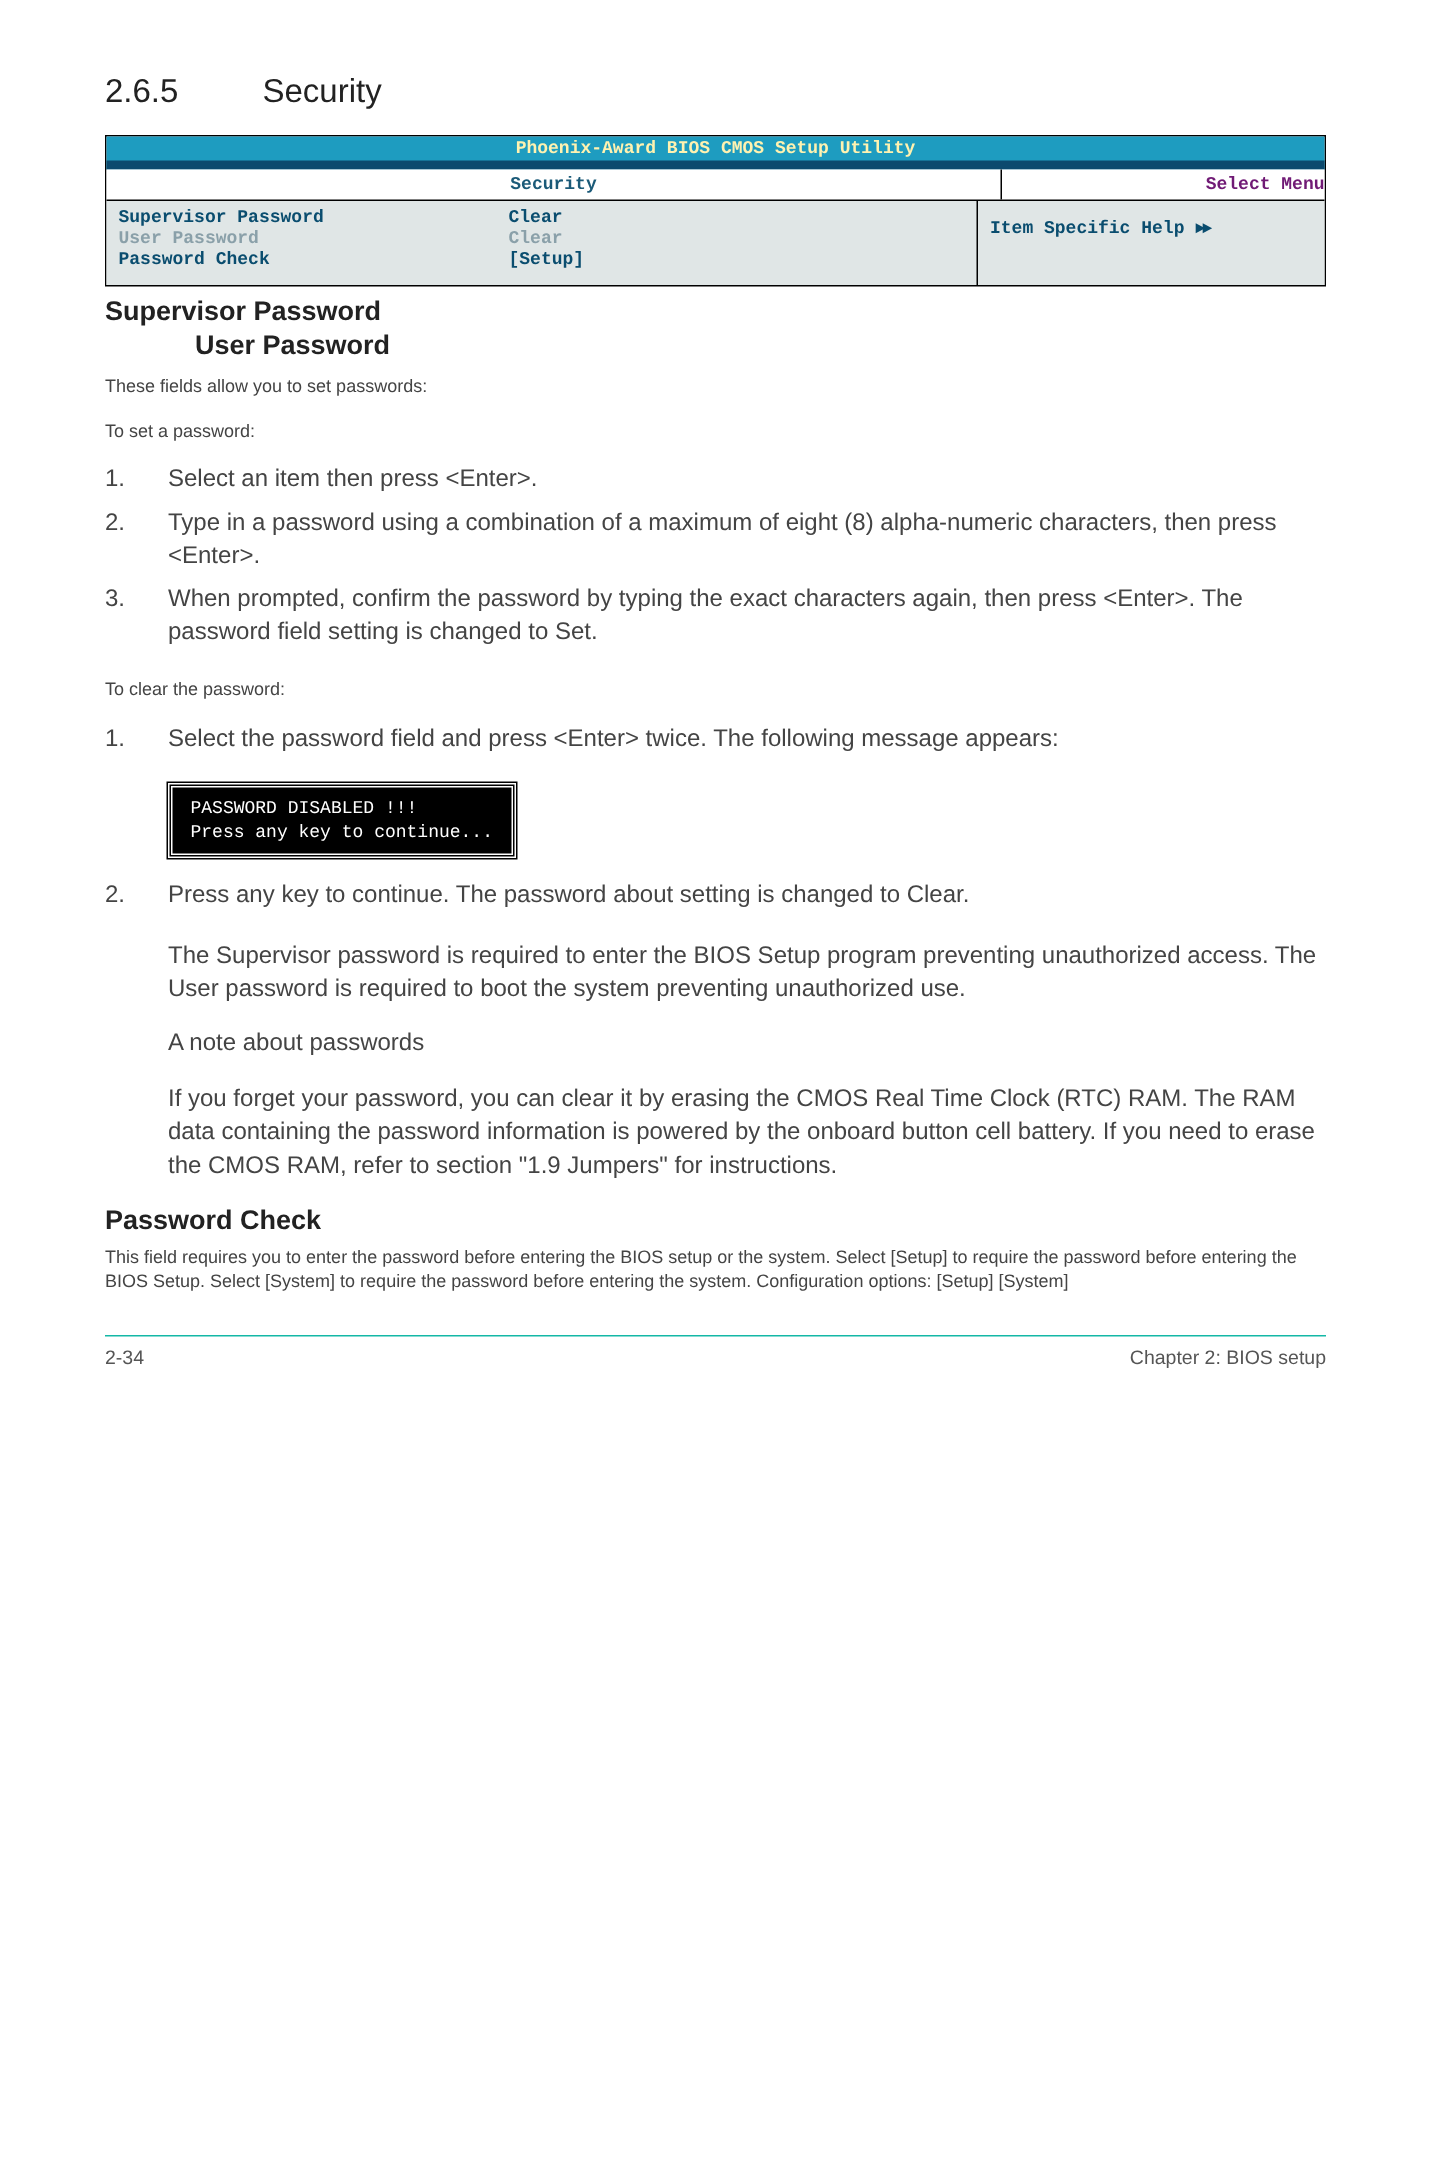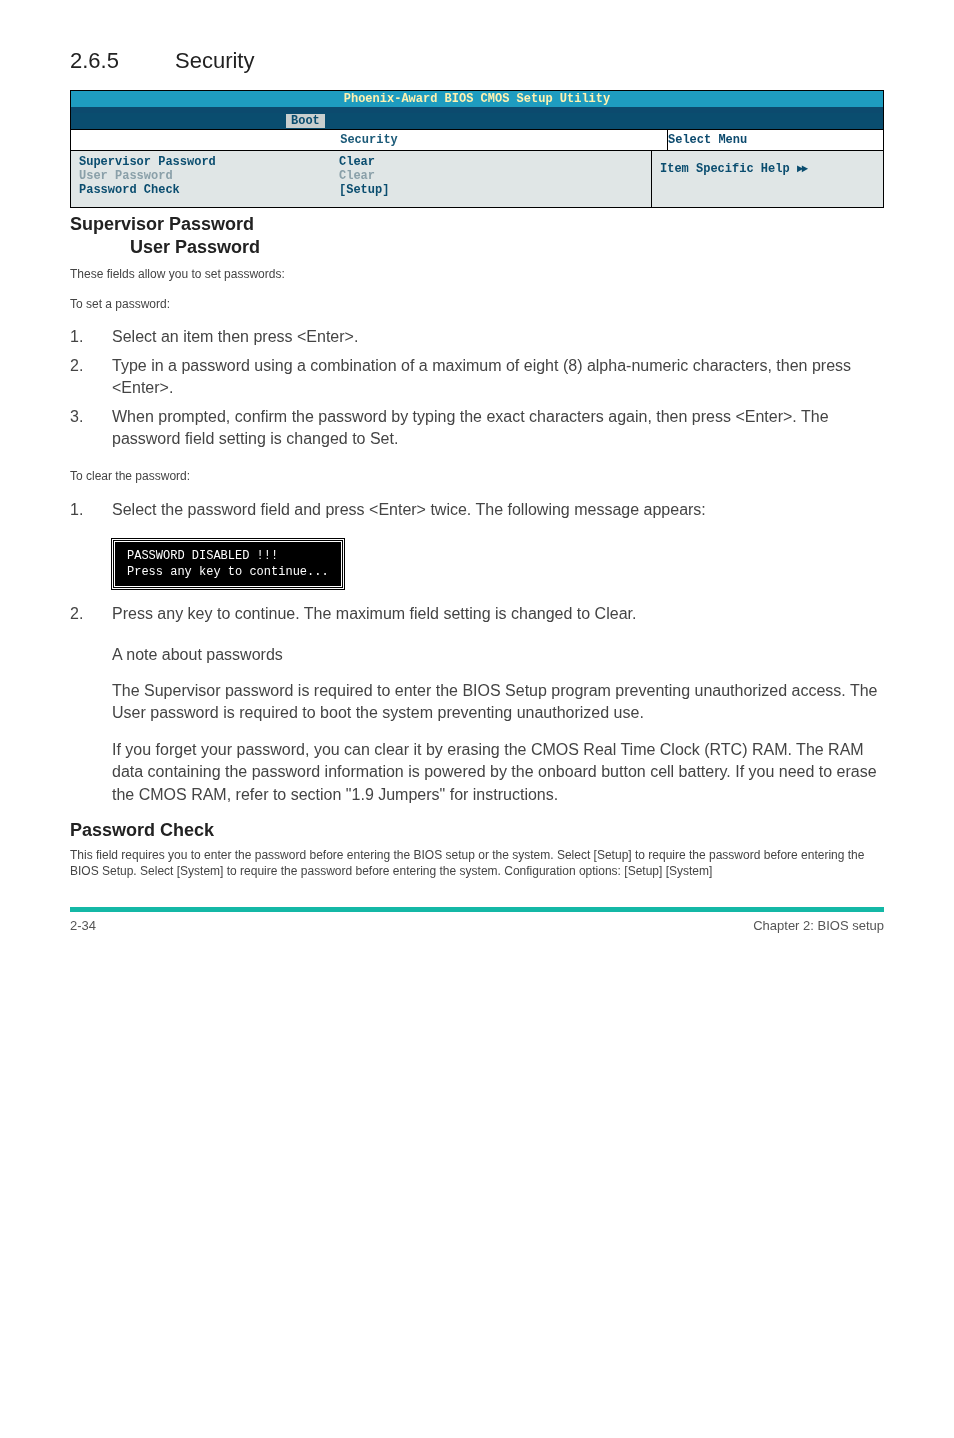--- a/index.html
+++ b/index.html
@@ -56,24 +56,24 @@
   .bios-header-left {
     flex:1;
     border-right:1px solid #000;
     text-align:center;
     padding:3px 0;
     font-weight:bold;
     color:#1b5a78;
   }
   .bios-header-right {
     width:215px;
-    text-align:left;
+    text-align:right;
     padding:3px 0;
     font-weight:bold;
-    color:#0c4a6e;
+    color:#701a75;
   }
   .bios-body {
     display:flex;
   }
   .bios-body-left {
     flex:1;
     border-right:1px solid #000;
     background:#e0e6e6;
     padding:4px 8px 10px 8px;
   }
@@ -142,44 +142,40 @@
   .note-block p { margin:0 0 14px 0;}
 
   h3.pwcheck {
     font-size:18px;
     font-weight:bold;
     color:#222;
     margin:4px 0 6px 0;
   }
 
   .footer {
-    border-top:5px solid #14b8a6;
+    border-top:1px solid #14b8a6;
     margin-top:28px;
     padding-top:6px;
     display:flex;
     justify-content:space-between;
     font-size:13px;
     color:#555;
   }
 </style>
 </head>
 <body>
 
 <div class="page">
 
   <h2 class="section-num">
     <span class="num">2.6.5</span><span>Security</span>
   </h2>
 
   <div class="bios-box">
     <div class="bios-title">Phoenix-Award BIOS CMOS Setup Utility</div>
-    <div class="bios-tabbar">
-      <span class="spacer"></span>
-      <span class="tab">Boot</span>
-    </div>
     <div class="bios-header-row">
       <div class="bios-header-left">Security</div>
       <div class="bios-header-right">Select Menu</div>
     </div>
     <div class="bios-body">
       <div class="bios-body-left">
         <div class="bios-row">
           <span class="bios-label">Supervisor Password</span>
           <span class="bios-value">Clear</span>
         </div>
@@ -232,27 +228,27 @@
   <div class="msgbox-wrap">
     <div class="msgbox">
       <div>PASSWORD DISABLED !!!</div>
       <div>Press any key to continue...</div>
     </div>
   </div>
 
   <ol class="proc">
     <li>
         <span class="n">2.</span>
-        <span class="t">Press any key to continue. The maximum field setting is changed to Clear.</span>
+        <span class="t">Press any key to continue. The password about setting is changed to Clear.</span>
       </li>
   </ol>
 
   <div class="note-block">
+    <p>The Supervisor password is required to enter the BIOS Setup program preventing unauthorized access. The User password is required to boot the system preventing unauthorized use.</p>
     <p>A note about passwords</p>
-    <p>The Supervisor password is required to enter the BIOS Setup program preventing unauthorized access. The User password is required to boot the system preventing unauthorized use.</p>
     <p>If you forget your password, you can clear it by erasing the CMOS Real Time Clock (RTC) RAM. The RAM data containing the password information is powered by the onboard button cell battery. If you need to erase the CMOS RAM, refer to section "1.9 Jumpers" for instructions.</p>
   </div>
 
   <h3 class="pwcheck">Password Check</h3>
   <p class="body" style="margin-bottom:0">This field requires you to enter the password before entering the BIOS setup or the system. Select [Setup] to require the password before entering the BIOS Setup. Select [System] to require the password before entering the system. Configuration options: [Setup] [System]</p>
 
   <div class="footer">
     <span>2-34</span>
     <span>Chapter 2: BIOS setup</span>
   </div>

